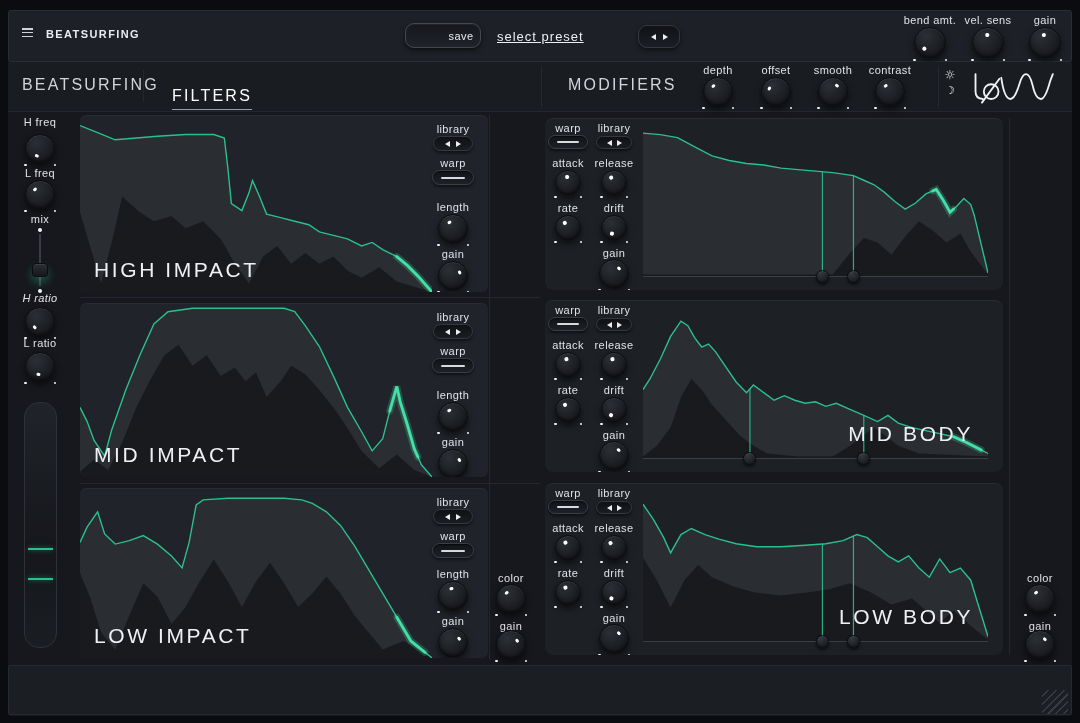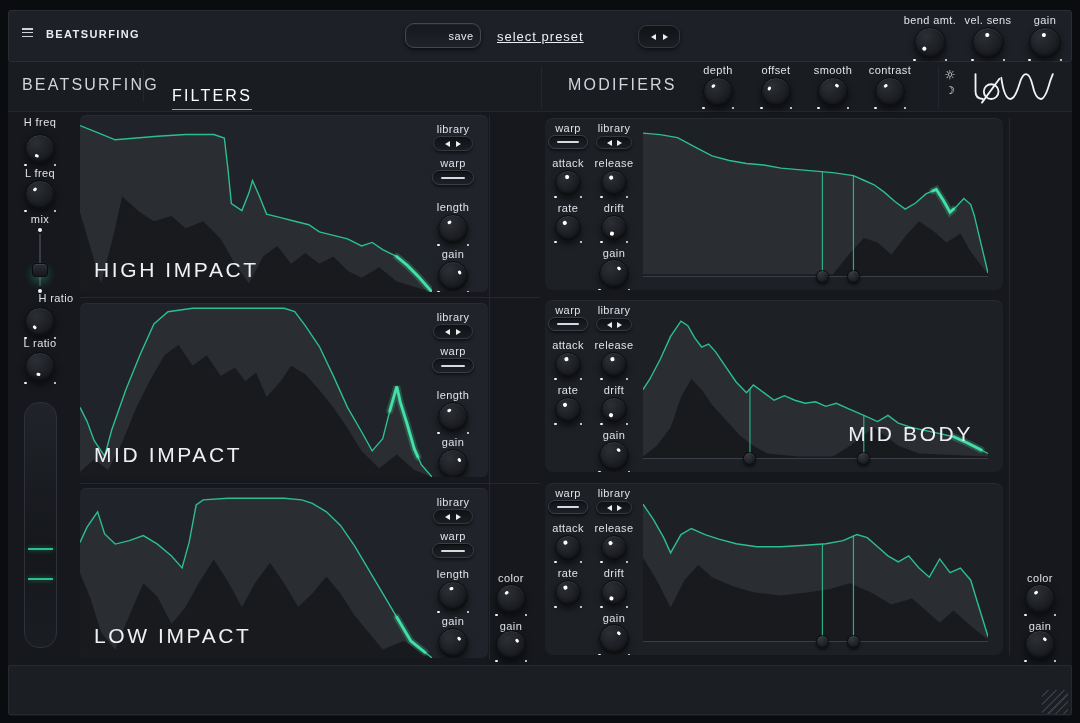--- a/index.html
+++ b/index.html
@@ -155,21 +155,21 @@
     </div>
   <span class="lbl" style="left:40px;top:167px;">L freq</span>
   <div class="knob k30" style="left: 25px; top: 180px; --a: -42deg;">
       <div class="ind"></div>
     </div>
   <span class="lbl" style="left:40px;top:213px;">mix</span>
   <div class="sliderdot" style="left:38px;top:228px;"></div>
   <div class="slidertrack"></div>
   <div class="sliderthumb" style="top: 262.88px;"></div>
   <div class="sliderdot" style="left:38px;top:289px;"></div>
-  <span class="lbl" style="left:56px;top:292px;">H ratio</span>
+  <span class="lbl" style="left:40px;top:292px;font-style:italic;">H ratio</span>
   <div class="knob k30" style="left: 25px; top: 307px; --a: -135deg;">
       <div class="ind"></div>
     </div>
   <span class="lbl" style="left:40px;top:337px;">L ratio</span>
   <div class="knob k30" style="left: 25px; top: 352px; --a: -168deg;">
       <div class="ind"></div>
     </div>
   <div class="meter"></div>
   <div class="meterline" style="top:548px;"></div>
   <div class="meterline" style="top:578px;"></div>
@@ -375,20 +375,21 @@
     <div class="knob k30" style="left: 54px; top: 141px; --a: 40deg;">
         <div class="ind"></div>
       </div>
     <svg class="wave" style="left:98px;top:6px;" width="345" height="152" viewBox="0 0 100 100" preserveAspectRatio="none">
         <polygon points="0,10 3,20 6,32 8,42 11,30 14,26 18,30 22,33 27,36 33,38 40,38 47,37 53,36 58,34 62,30 65,32 68,38 71,44 74,48 77,44 80,52 83,58 86,46 89,55 92,52 95,60 97,75 100,97 100,100 0,100" fill="#2a2d32"></polygon>
         <polygon points="0,45 4,60 8,78 12,60 16,50 20,58 26,64 32,68 40,70 48,68 54,66 60,62 66,68 72,76 78,72 82,80 86,88 90,80 93,86 96,92 100,99 100,100 0,100" fill="#17191d" opacity="0.95"></polygon>
         <line x1="52" y1="36.166666666666664" x2="52" y2="100" stroke="#2bbf8e" stroke-width="1.2" vector-effect="non-scaling-stroke" opacity="0.9"></line>
         <line x1="61" y1="31" x2="61" y2="100" stroke="#2bbf8e" stroke-width="1.2" vector-effect="non-scaling-stroke" opacity="0.9"></line>
         <polyline points="0,10 3,20 6,32 8,42 11,30 14,26 18,30 22,33 27,36 33,38 40,38 47,37 53,36 58,34 62,30 65,32 68,38 71,44 74,48 77,44 80,52 83,58 86,46 89,55 92,52 95,60 97,75 100,97" fill="none" stroke="#2bbf8e" stroke-width="1.4" vector-effect="non-scaling-stroke"></polyline>
       </svg>
+    <h2 class="ptitle" style="right:30px;top:122px;">LOW BODY</h2>
     <div class="timeline">
         <div class="handle" style="left: 52%;"></div>
         <div class="handle" style="left: 61%;"></div>
       </div>
   </section>
 
   <div class="vline" style="left:1009px;top:118px;height:537px;"></div>
   <span class="lbl" style="left:1040px;top:572px;">color</span>
   <div class="knob k30" style="left: 1025px; top: 584px; --a: -32deg;">
       <div class="ind"></div>

